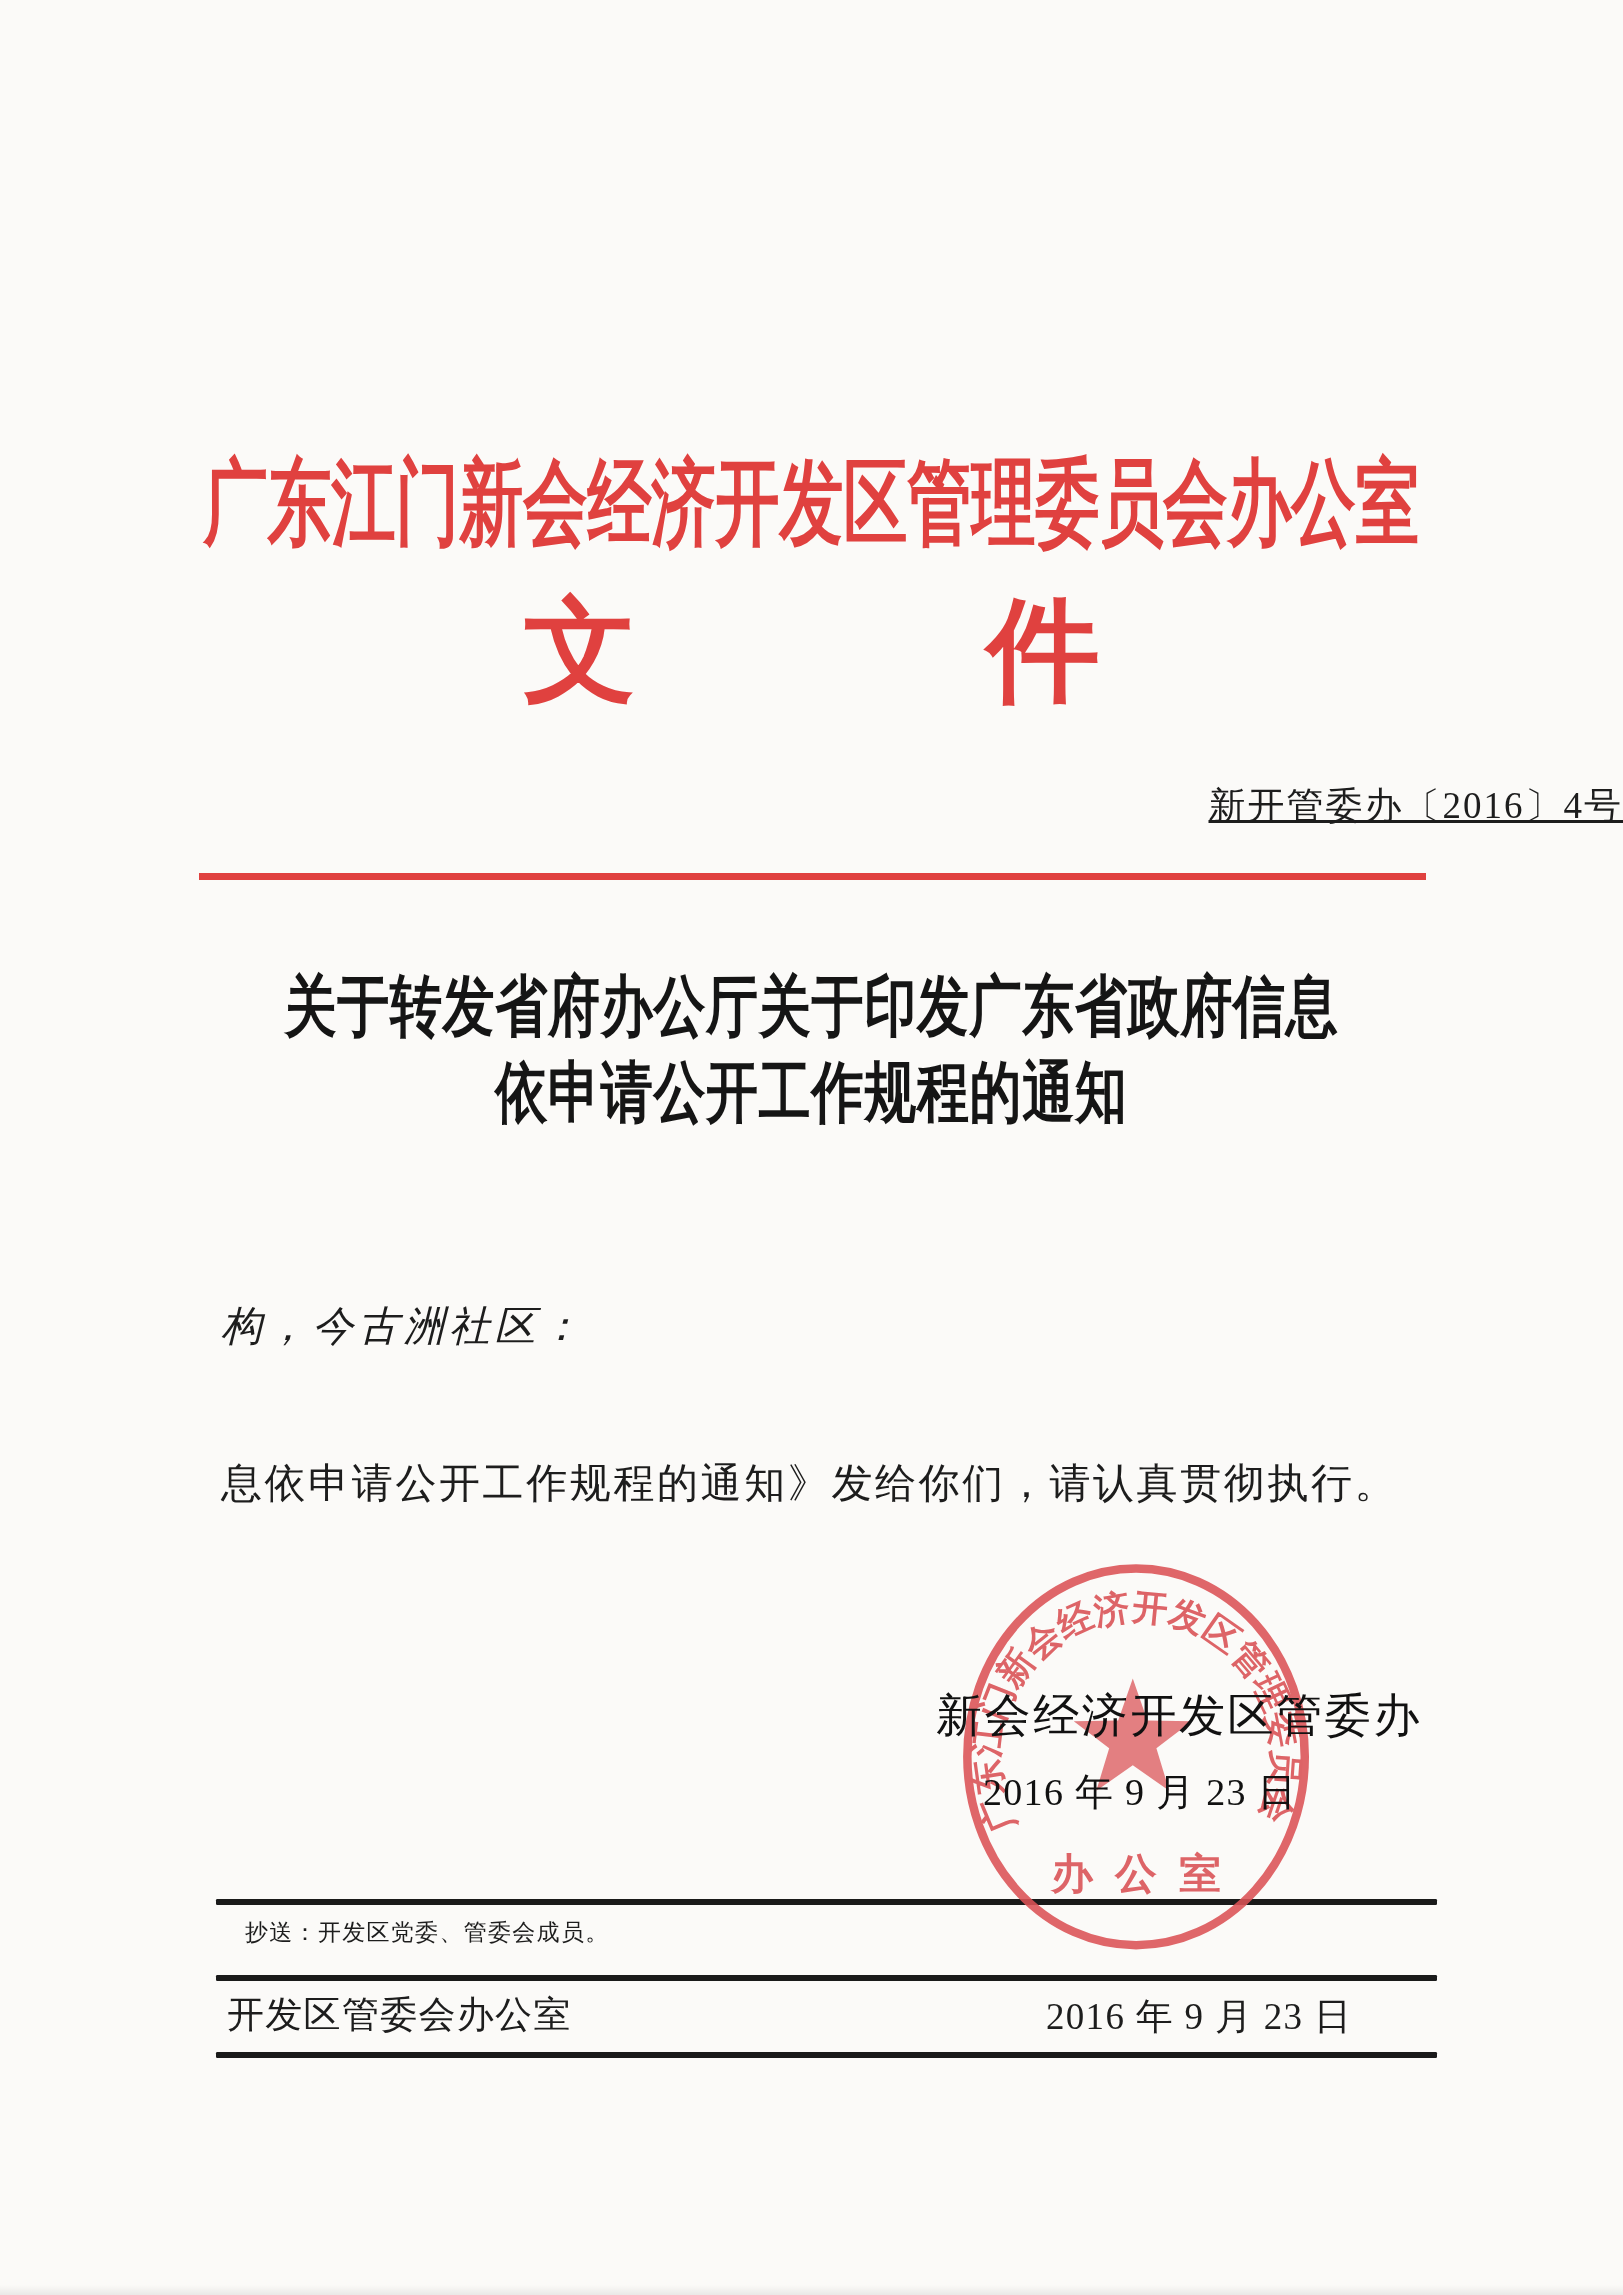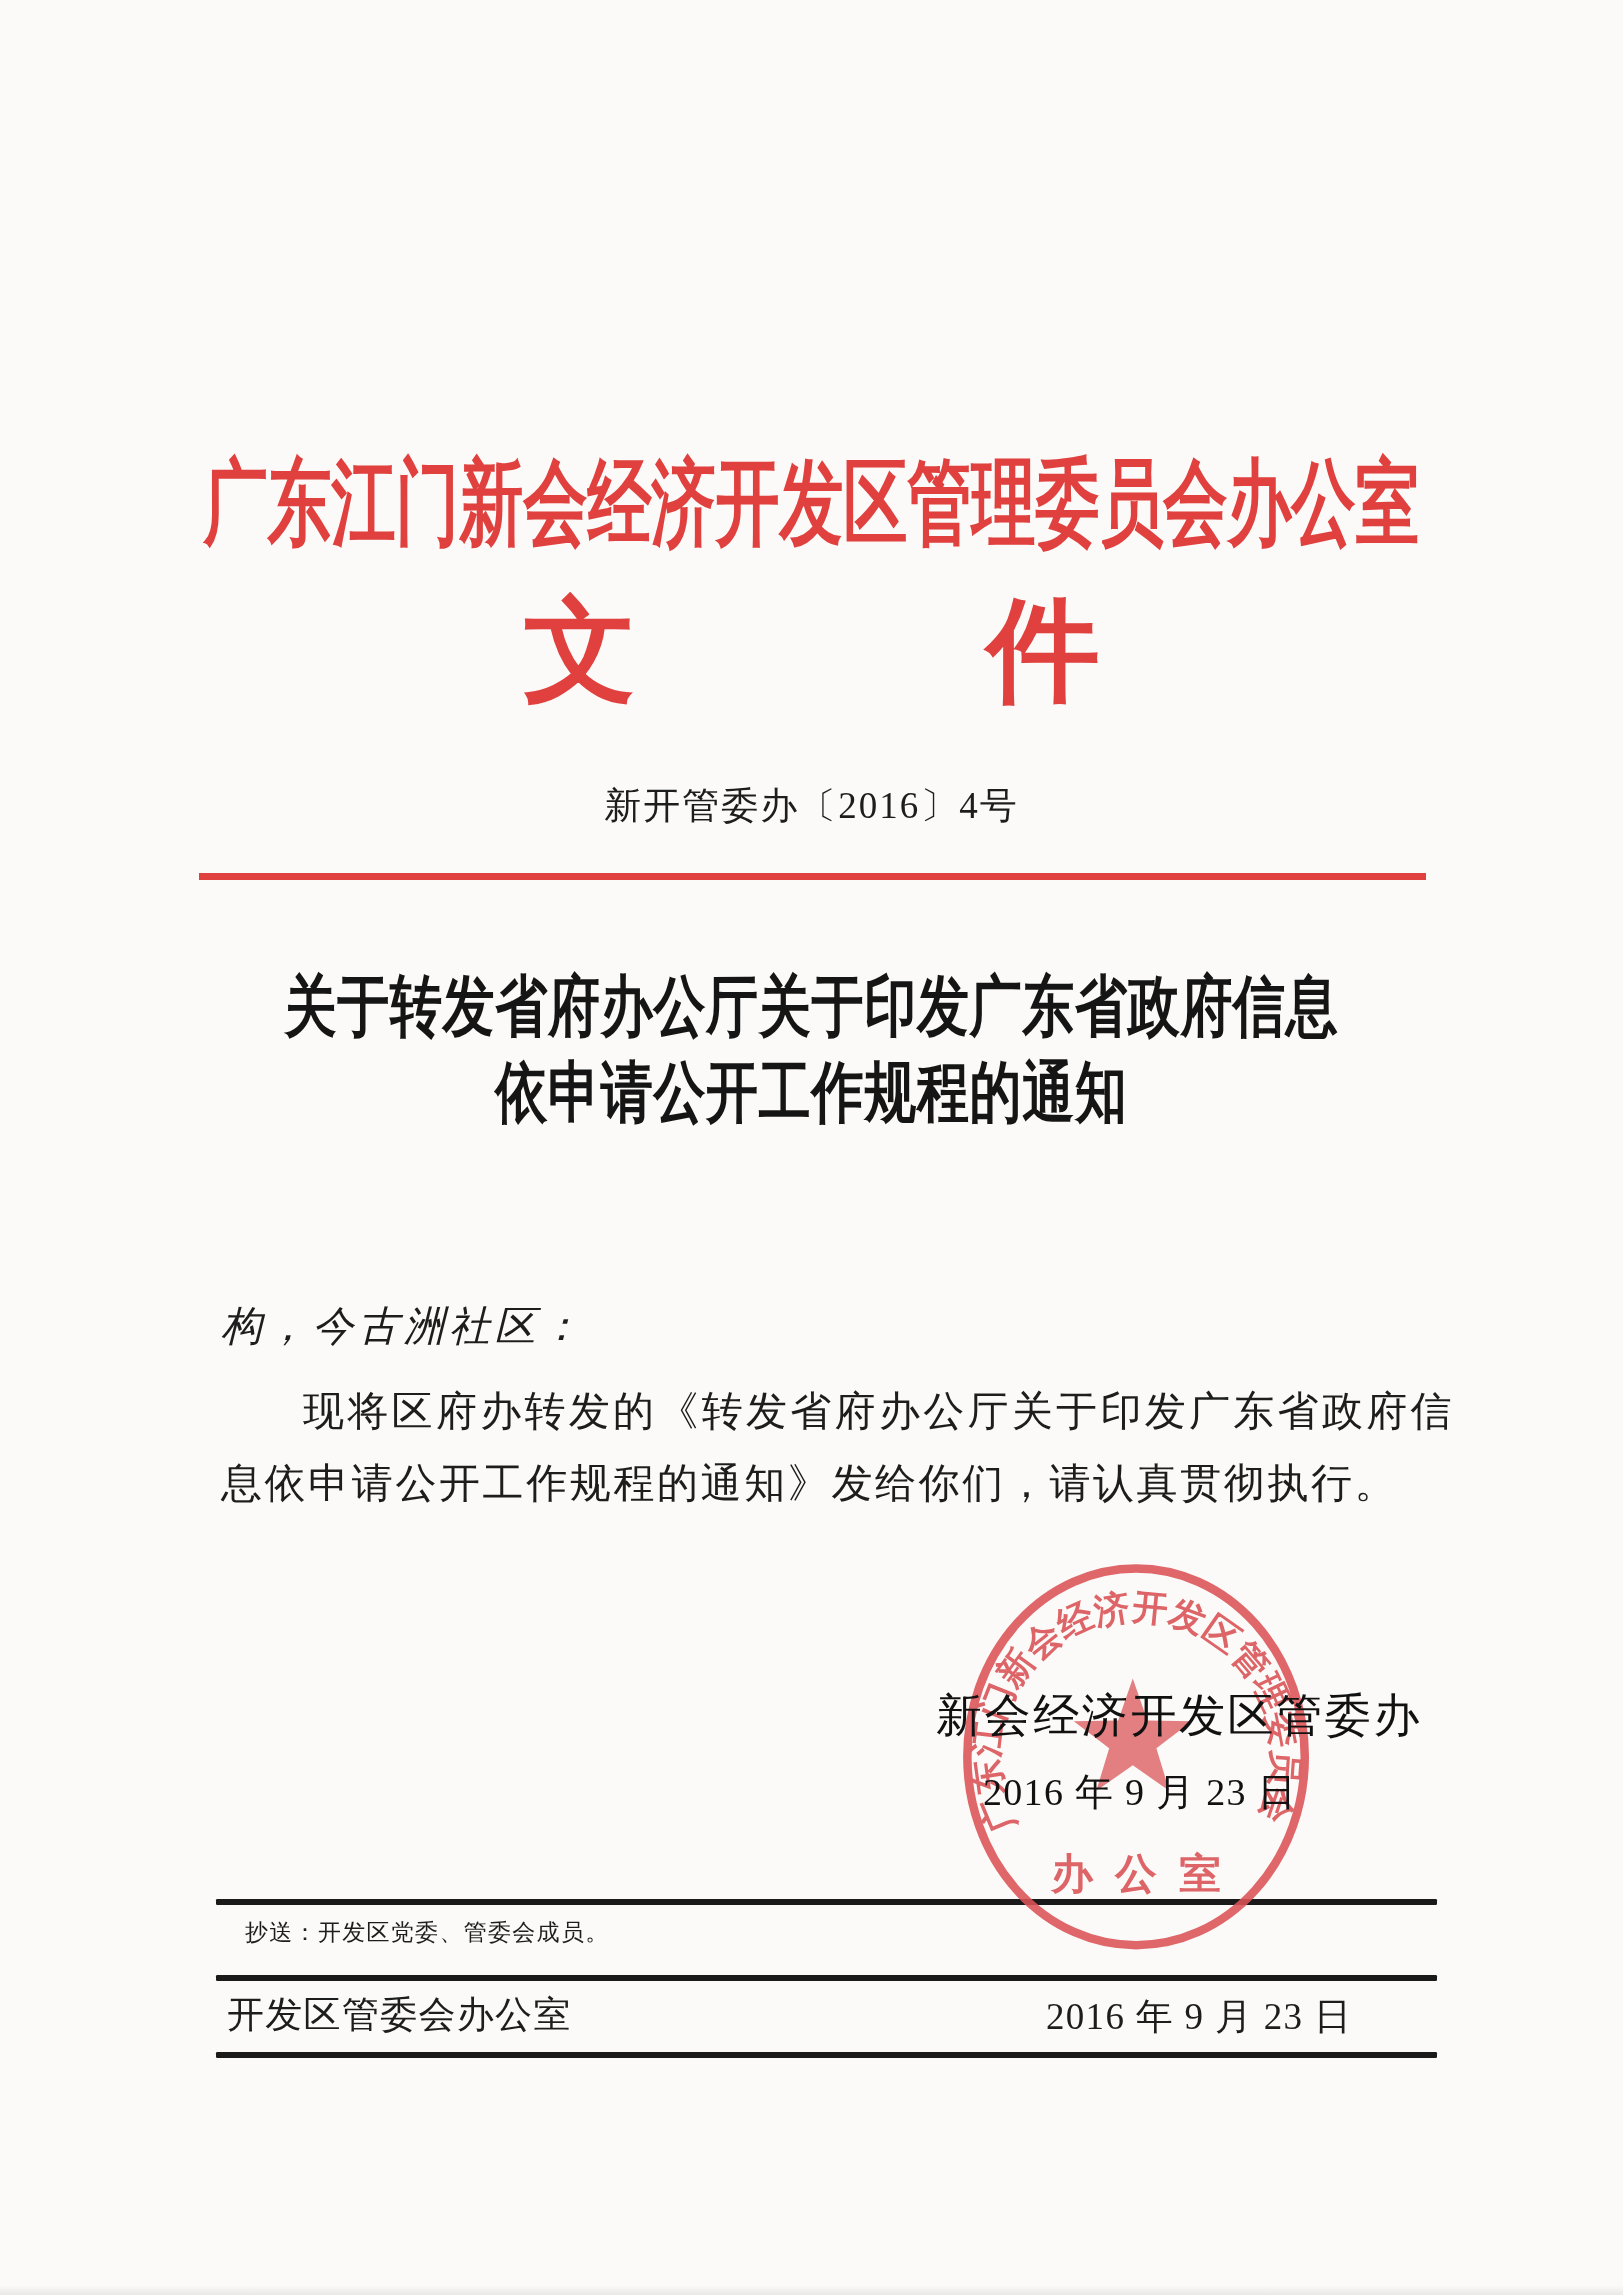--- a/index.html
+++ b/index.html
@@ -27,23 +27,23 @@
     white-space:nowrap;
   }
   .doc-type-row{
     top:594px;left:0;width:100%;
     display:flex;justify-content:center;gap:350px;
     font-size:113px;font-weight:bold;color:var(--red);
     line-height:1;
   }
   .doc-number{
     top:787px;left:0;width:100%;
-    text-align:center;
+    text-align:right;
     font-size:37px;color:var(--ink);letter-spacing:2px;
-    line-height:1;white-space:nowrap;
+    line-height:1;white-space:nowrap;text-decoration:underline;
   }
   .red-rule{
     top:873px;left:199px;width:1227px;height:6.5px;
     background:var(--red);
   }
   
   .title-block{
     top:964px;left:0;width:100%;
     text-align:center;color:#151515;
     font-size:52px;font-weight:bold;line-height:67px;
@@ -118,21 +118,20 @@
   <div class="abs doc-number">新开管委办〔2016〕4号</div>
 
   <div class="abs red-rule"></div>
 
   <div class="abs title-block">
     <div>关于转发省府办公厅关于印发广东省政府信息</div>
     <div>依申请公开工作规程的通知</div>
   </div>
 
   <div class="abs bline b2">构，今古洲社区：</div>
-  <div class="abs bline b3">现将区府办转发的《转发省府办公厅关于印发广东省政府信</div>
   <div class="abs bline b4">息依申请公开工作规程的通知》发给你们，请认真贯彻执行。</div>
 
   <div class="abs seal">
     <svg width="376" height="401" viewBox="0 0 575 612" xmlns="http://www.w3.org/2000/svg">
       <ellipse cx="283" cy="305" rx="258" ry="288" fill="none" stroke="#dc5256" stroke-width="13"></ellipse>
       <polygon points="278,185 300.3,249.3 368.3,250.6 314.1,291.7 333.8,356.9 278,318 222.2,356.9 241.9,291.7 187.7,250.6 255.7,249.3" fill="#d94f53" opacity="0.82"></polygon>
       <defs>
         <path id="sealArc" d="M 101.1 410 A 210 210 0 1 1 464.9 410" fill="none"></path>
       </defs>
       <text font-size="55" font-weight="bold" fill="#da5054" font-family="Liberation Serif, DejaVu Serif, serif">

